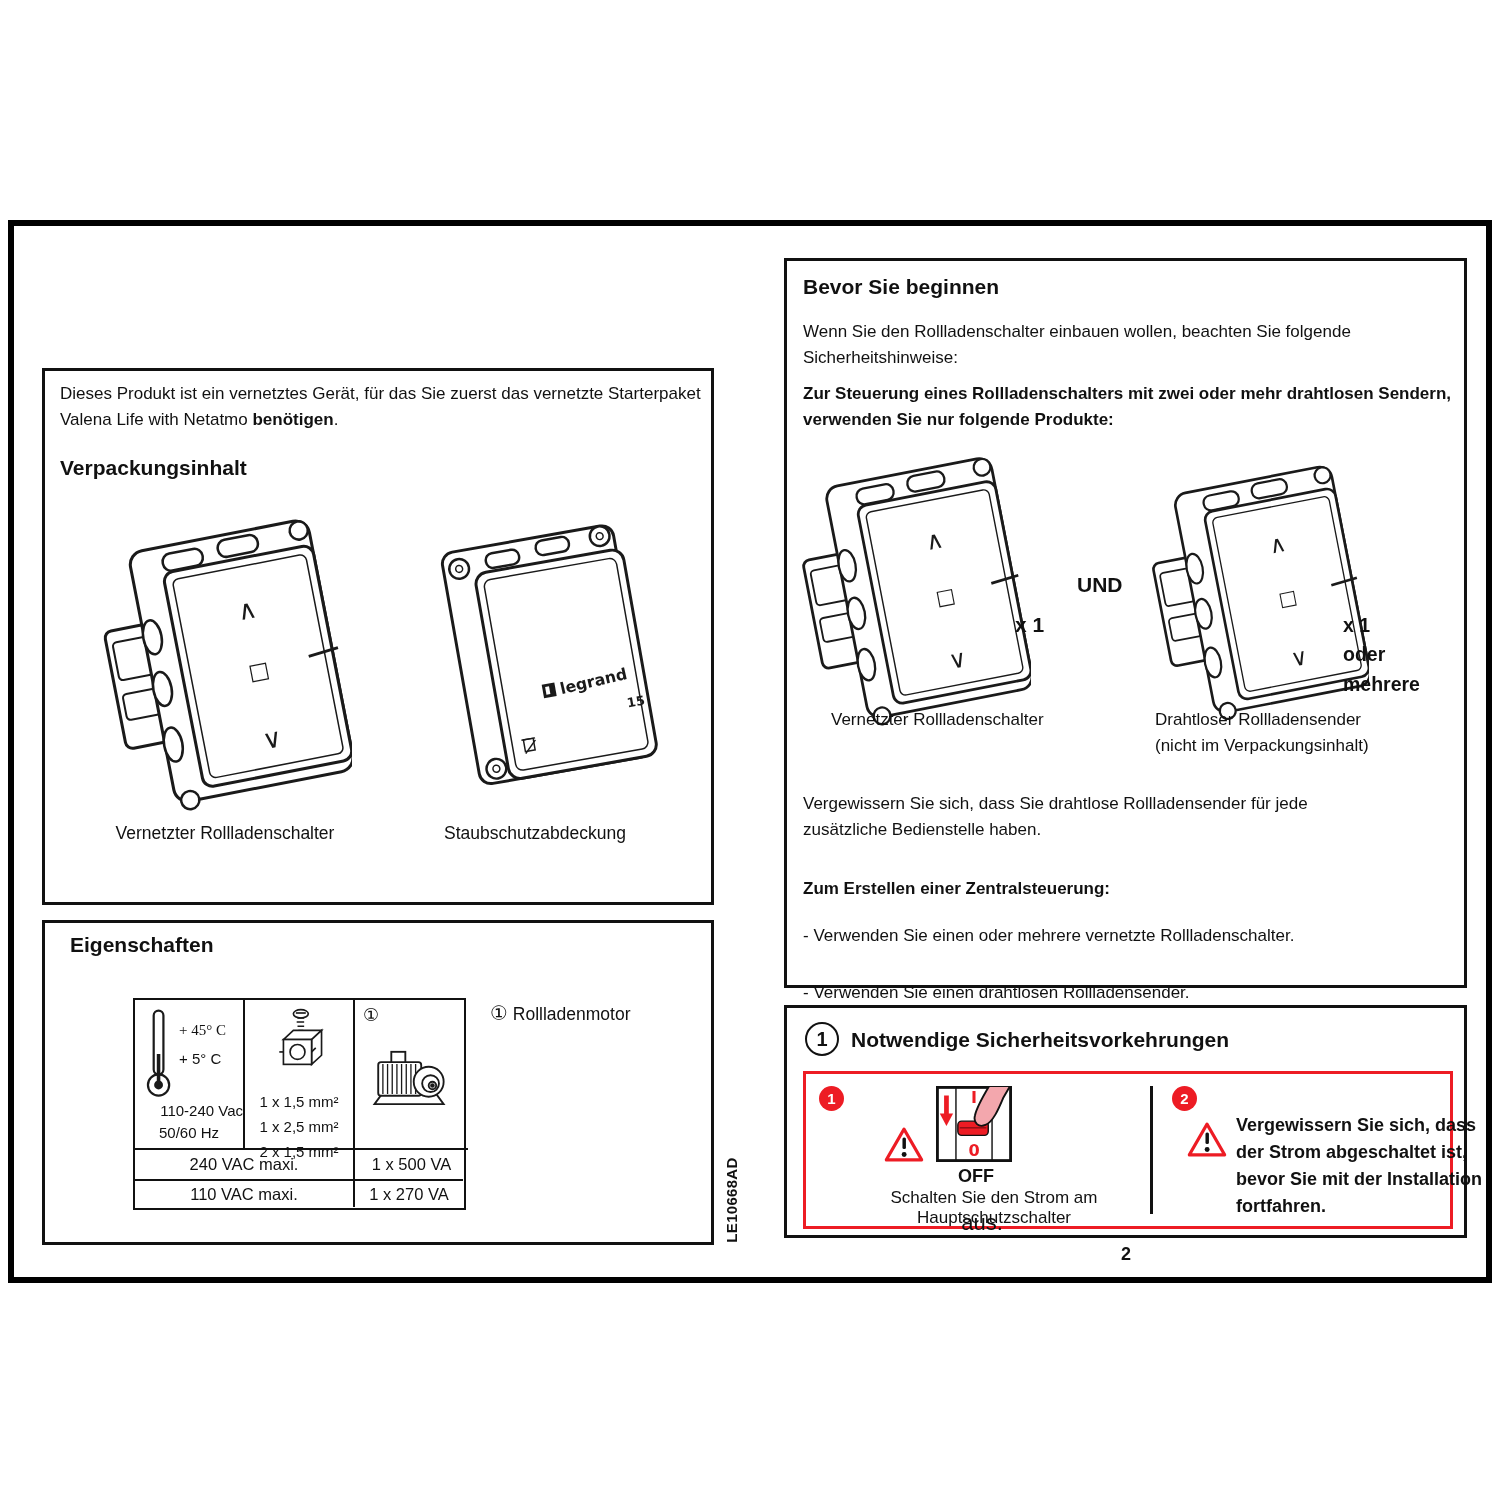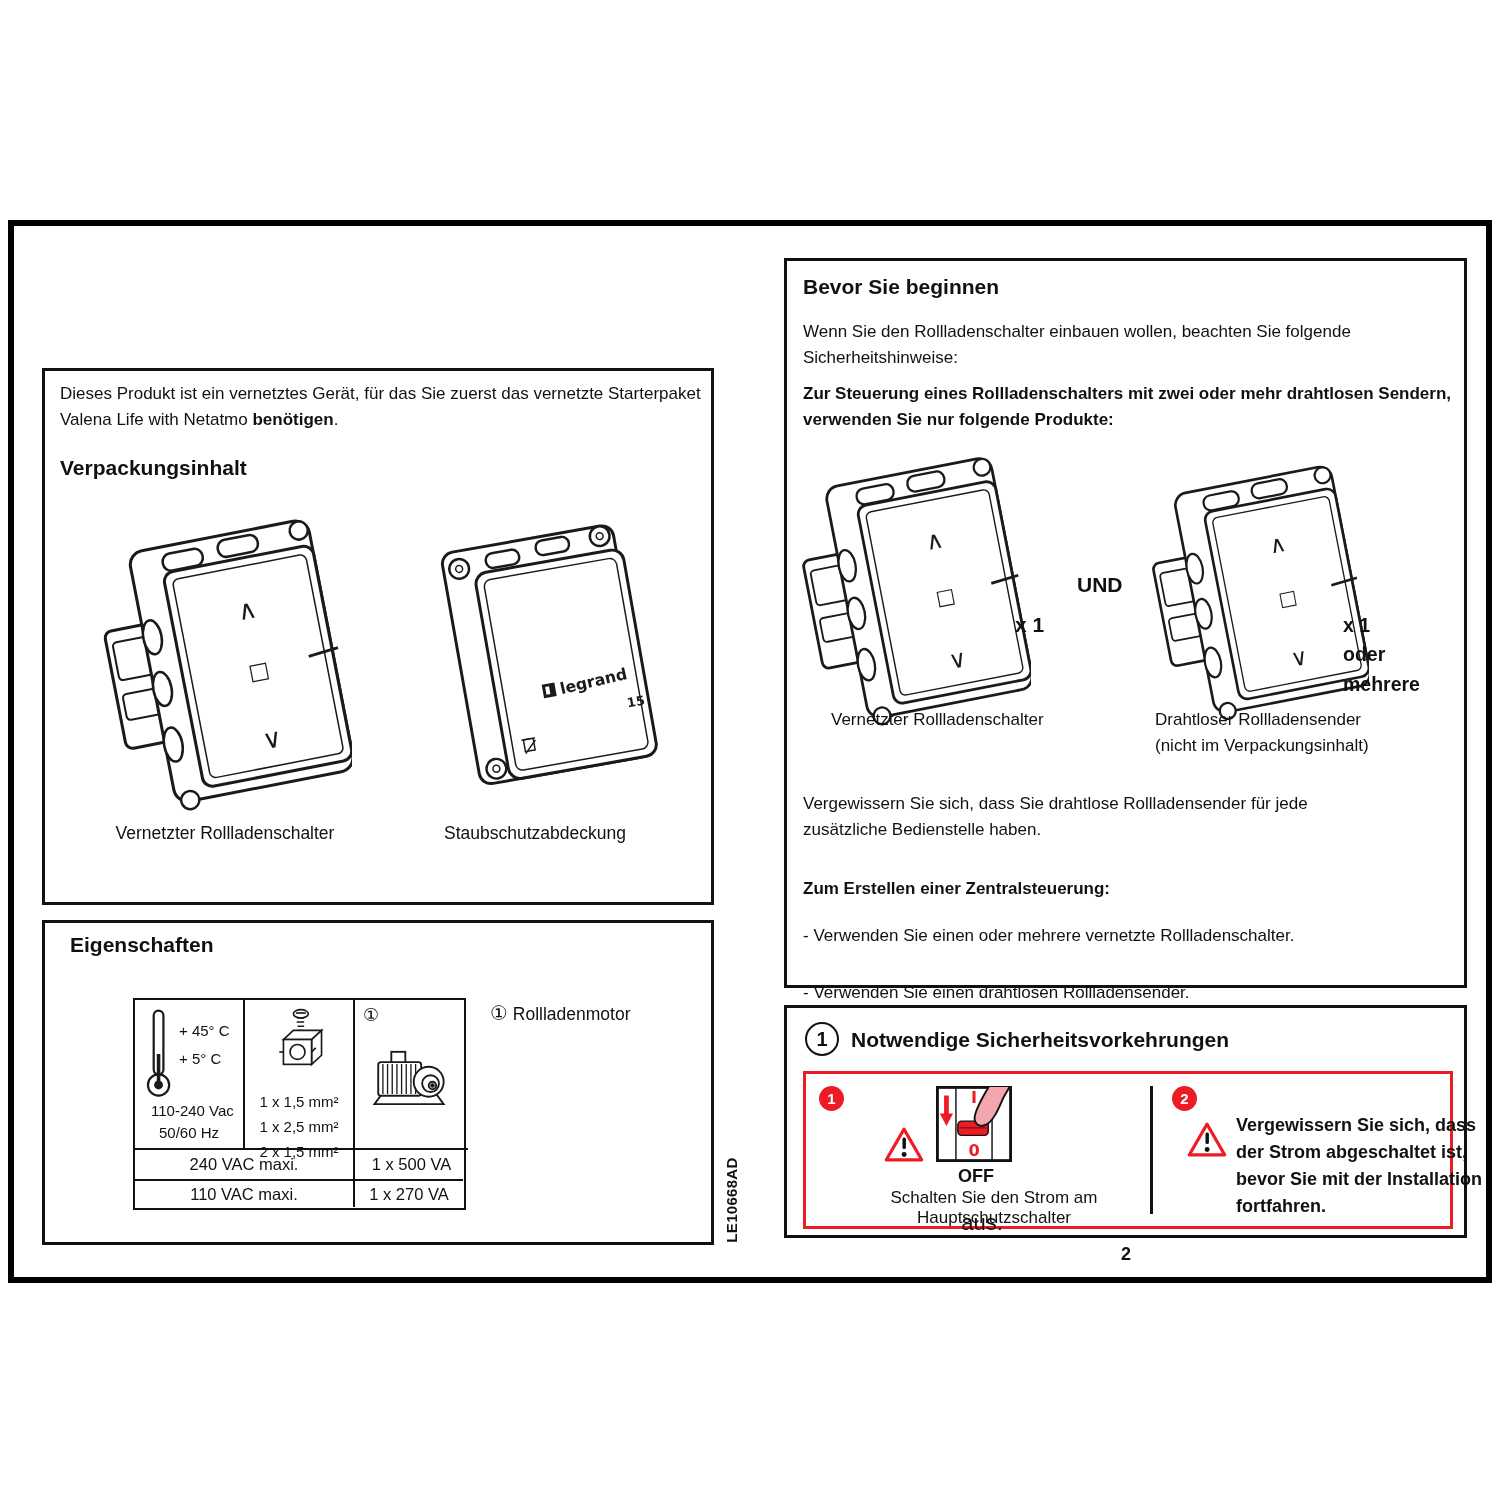--- a/index.html
+++ b/index.html
@@ -197,23 +197,23 @@
 
   <div class="box" style="left:42px; top:920px; width:672px; height:325px;">
     <div class="sec-title" style="left:25px; top:10px;">Eigenschaften</div>
 
     <div class="spec-table">
 
       <div class="cell cr" style="left:0; top:0; width:110px; height:148px;">
         <svg class="abs" style="left:8px; top:8px;" width="32" height="92">
             <use href="#sym-thermo"></use>
           </svg>
-        <div class="temp-lbl" style="left:44px; top:22px;">+ 45° C</div>
+        <div class="temp-lbl" style="left:44px; top:22px;font-family:Liberation Serif, serif;">+ 45° C</div>
         <div class="temp-lbl" style="left:44px; top:50px;">+ 5° C</div>
-        <div class="temp-lbl" style="left:16px; top:102px; width:100%; text-align:left;">110-240 Vac</div>
+        <div class="temp-lbl" style="left:0; top:102px; width:100%; text-align:right;">110-240 Vac</div>
         <div class="temp-lbl" style="left:0; top:124px; width:100%; text-align:center;">50/60 Hz</div>
       </div>
 
       <div class="cell cr" style="left:110px; top:0; width:110px; height:148px;">
         <svg class="abs" style="left:26px; top:6px;" width="58" height="72">
             <use href="#sym-clamp"></use>
           </svg>
         <div class="wire-list">
           <div>1 x 1,5 mm²</div>
           <div>1 x 2,5 mm²</div>

